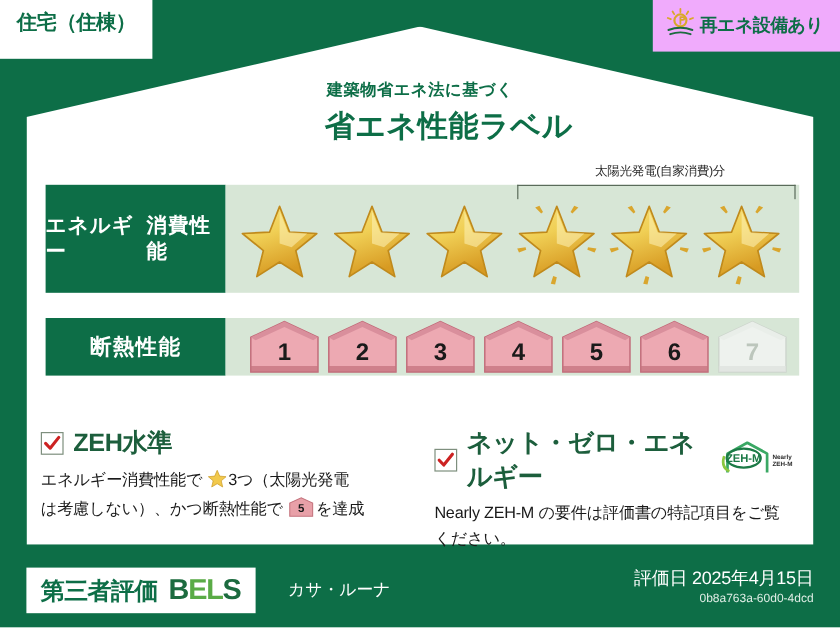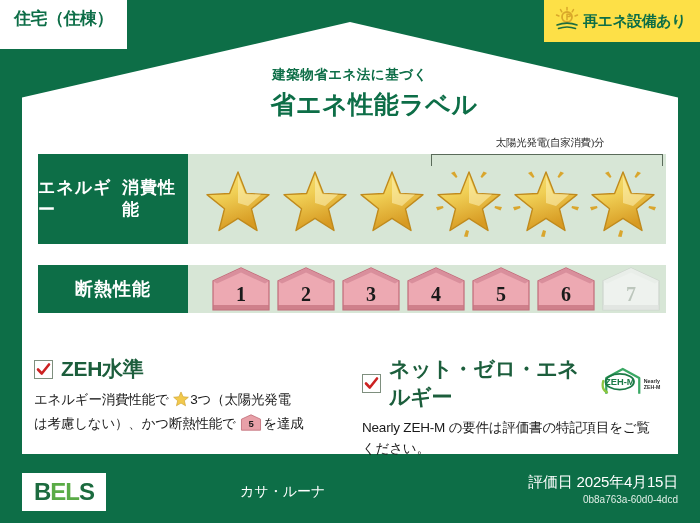--- a/index.html
+++ b/index.html
@@ -31,21 +31,21 @@
     z-index: 6;
   }
   .house-tag span {
     color: #0d6e47; font-size: 17px; font-weight: bold;
     letter-spacing: -0.5px;
   }
 
   
   .re-badge {
     position: absolute; right: 0; top: 0;
-    background: #fde047;
+    background: #f0abfc;
     padding: 6px 14px 6px 10px;
     display: flex; align-items: center; gap: 3px;
     z-index: 6;
   }
   .re-badge .lbl {
     color: #0d6e47; font-size: 15px; font-weight: bold;
     letter-spacing: -0.5px;
   }
 
   
@@ -73,21 +73,21 @@
     display: flex; flex-direction: row;
     align-items: center; justify-content: center;
     font-weight: bold; letter-spacing: 1px;
   }
   .row-energy .row-label { font-size: 17px; line-height: 1.32; }
   .row-insul  .row-label { font-size: 18px; }
 
   .row-body {
     flex: 1; background: #d7e6d6;
     position: relative;
-    display: flex; align-items: center; justify-content: center; font-family: Liberation Serif, serif;
+    display: flex; align-items: center; justify-content: flex-start;
   }
 
   
   .stars { display: flex; align-items: center; padding-left: 6px; gap: 0px; }
   .star-wrap { position: relative; width: 77px; height: 78px; }
   .star-wrap svg { display: block; }
 
   
   .solar-note {
     position: absolute; left: 242px; top: -18px; width: 240px;
@@ -426,20 +426,21 @@
           <text x="58" y="22" font-family="Liberation Sans, sans-serif" font-size="7" font-weight="bold" fill="#2b2b2b">Nearly</text>
           <text x="58" y="30" font-family="Liberation Sans, sans-serif" font-size="7" font-weight="bold" fill="#2b2b2b">ZEH-M</text>
         </svg>
       </span>
     </div>
     <div class="zeh-body">Nearly ZEH-M の要件は評価書の特記項目をご覧ください。</div>
   </div>
 
   <div class="footer">
     <div class="bels-box">
+      <span class="eval">第三者評価</span>
       <span class="bels"><span class="b1">B</span><span class="b2">EL</span><span class="b3">S</span></span>
     </div>
     <span class="prop-name">カサ・ルーナ</span>
     <div class="foot-right">
       <span class="date">評価日 2025年4月15日</span>
       <span class="uid">0b8a763a-60d0-4dcd</span>
     </div>
   </div>
 
 </div>

